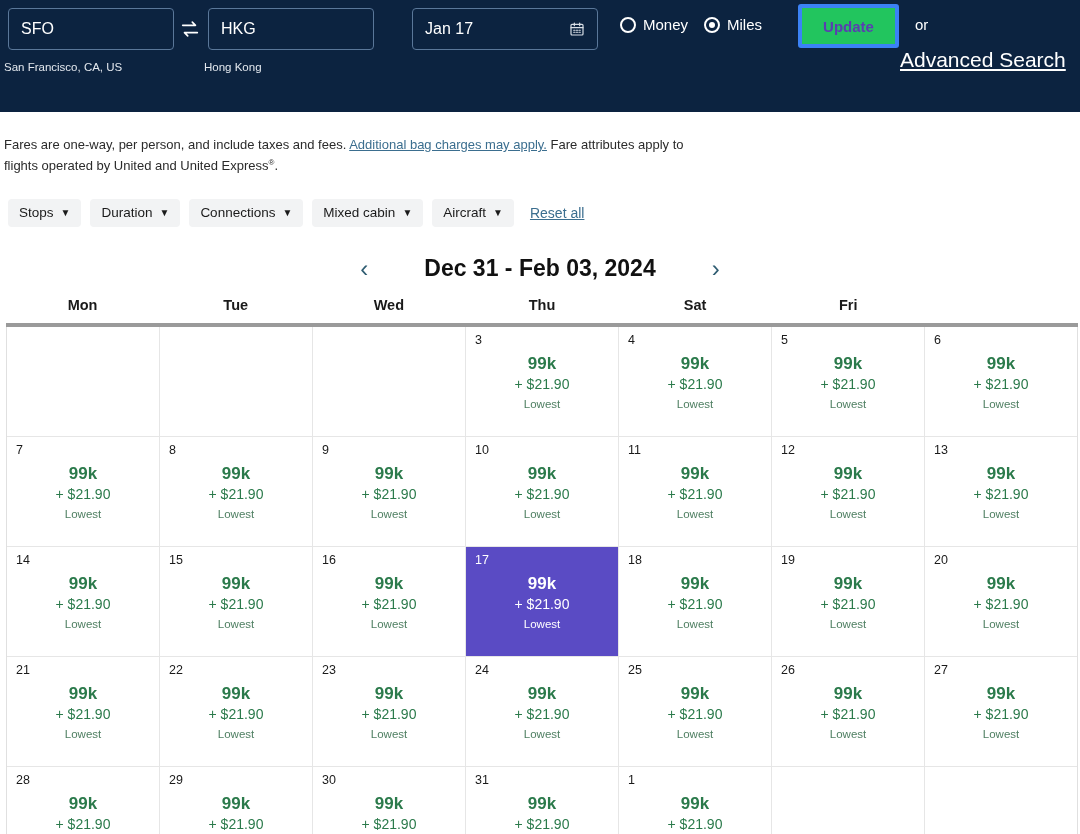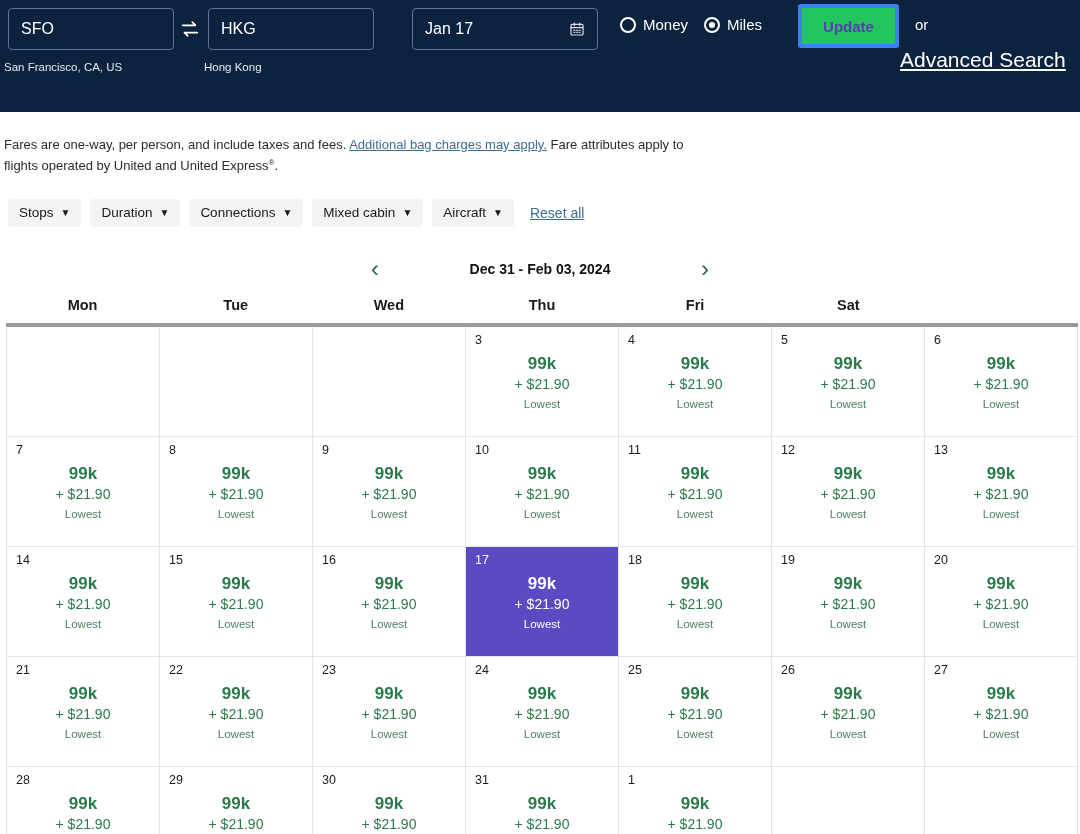--- a/index.html
+++ b/index.html
@@ -149,21 +149,21 @@
     display: flex; align-items: center; justify-content: center;
     gap: 56px;
   }
   .cal-head .arrow {
     color: #2f5d72; font-size: 24px; line-height: 1;
     cursor: pointer; user-select: none;
     background: none; border: none;
     font-family: "Liberation Sans", sans-serif;
   }
   .cal-head .range {
-    font-size: 14px; font-weight: bold; color: #111111;
+    font-size: 23px; font-weight: bold; color: #111111;
     min-width: 210px; text-align: center;
   }
 
   
   .weekdays {
     display: grid;
     grid-template-columns: repeat(7, 1fr);
     width: 1072px;
     margin: 8px 0 0 6px;
   }
@@ -306,22 +306,22 @@
   <button class="arrow">‹</button>
   <div class="range">Dec 31 - Feb 03, 2024</div>
   <button class="arrow">›</button>
 </div>
 
 <div class="weekdays">
   <div>Mon</div>
   <div>Tue</div>
   <div>Wed</div>
   <div>Thu</div>
+  <div>Sat</div>
   <div>Fri</div>
-  <div>Sat</div>
 </div>
 
 <div class="cal-wrap">
   <div class="cal-grid" id="cal-grid">
       <div class="cell empty"></div>
       <div class="cell empty"></div>
       <div class="cell empty"></div>
       <div class="cell">
         <span class="daynum">3</span>
         <div class="body">

